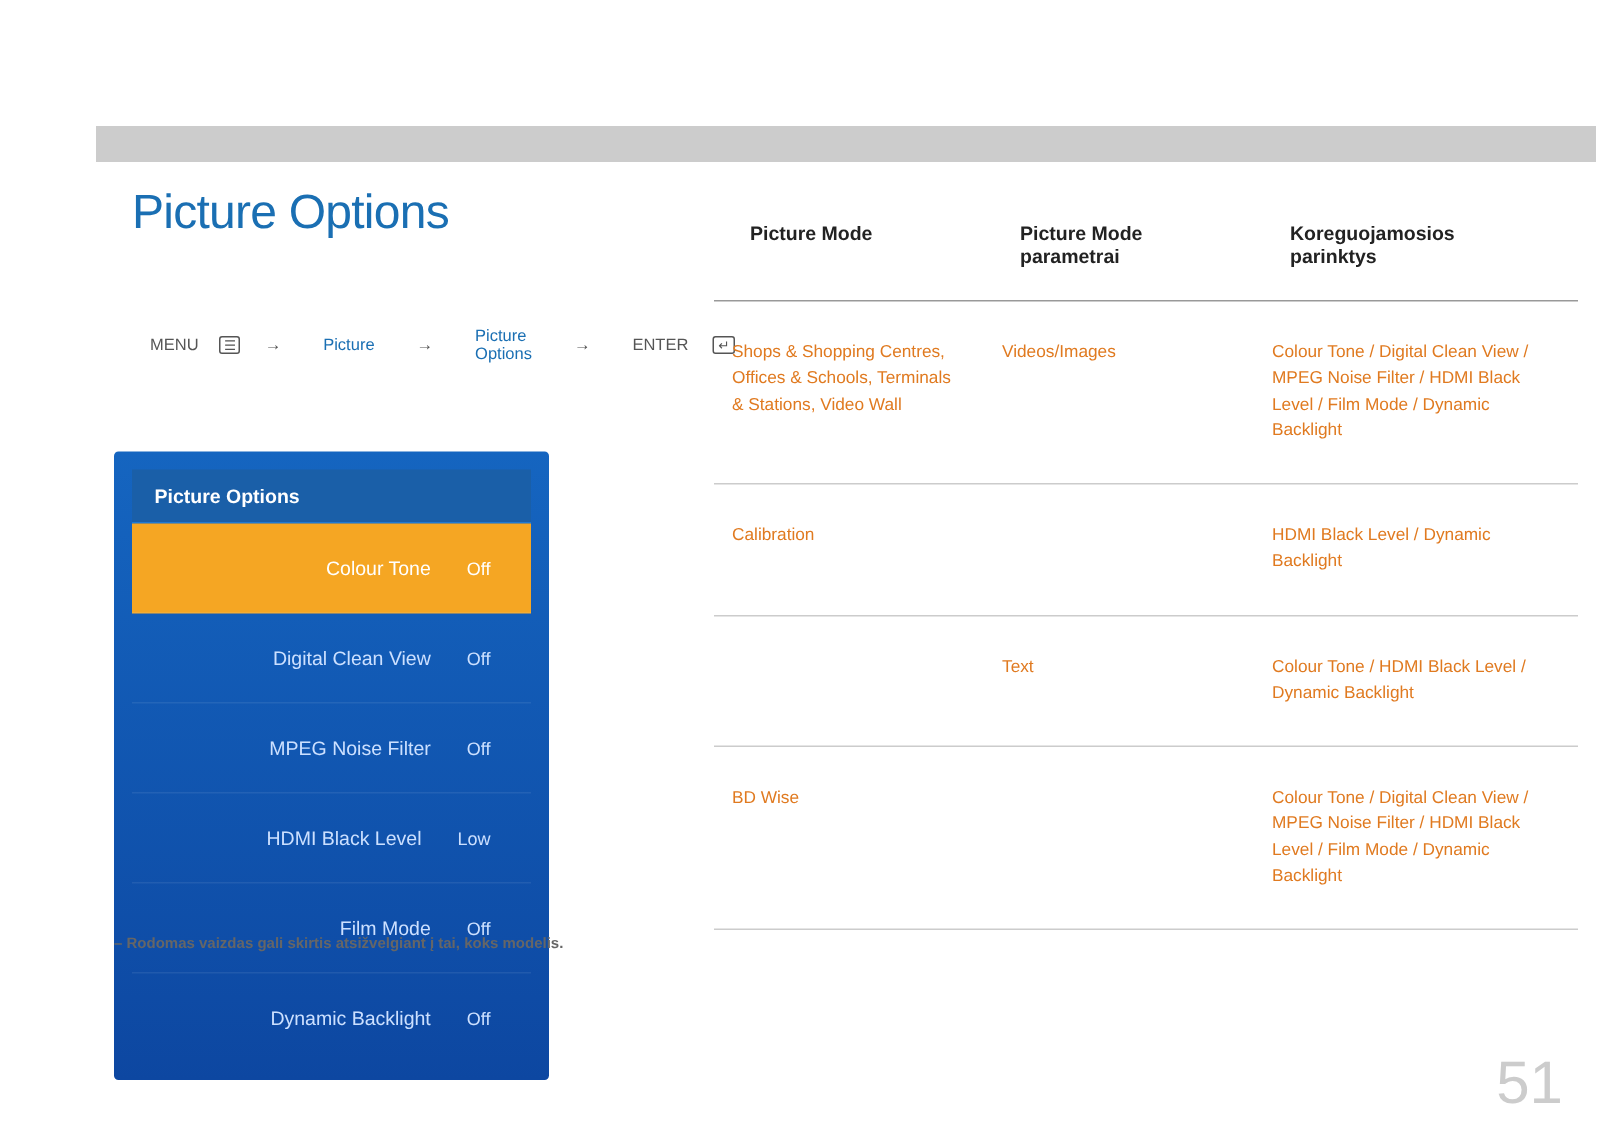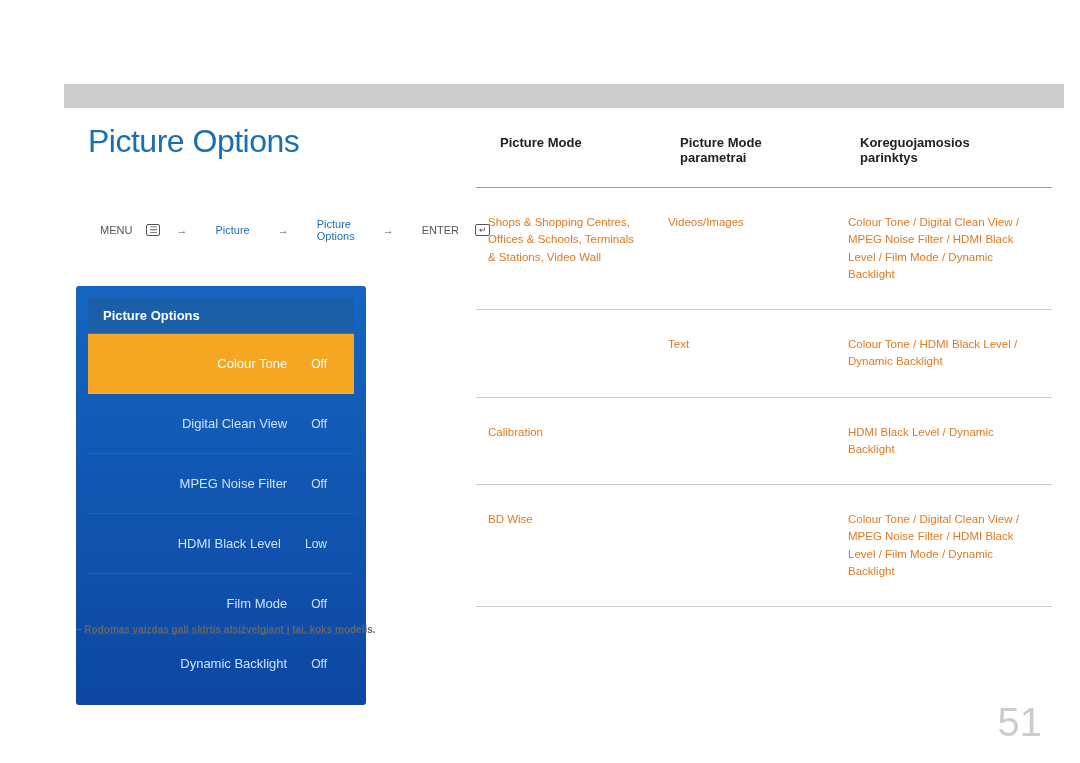--- a/index.html
+++ b/index.html
@@ -41,21 +41,21 @@
       font-size: 32px;
       font-weight: 300;
       color: #1a6fb3;
       margin-bottom: 22px;
       letter-spacing: -0.5px;
     }
 
     .breadcrumb {
       font-size: 11px;
       color: #555;
-      margin-bottom: 20px;
+      margin-bottom: 35px;
       display: flex;
       align-items: center;
       gap: 2px;
     }
 
     .breadcrumb .menu-text { color: #555; }
     .breadcrumb .arrow { color: #555; margin: 0 2px; }
     .breadcrumb .link { color: #1a6fb3; }
     .breadcrumb .enter-icon {
       display: inline-block;
@@ -112,21 +112,21 @@
       bottom: 140px;
       left: 40px;
       font-size: 10px;
       color: #666;
       font-weight: bold;
     }
 
     
     .right-section {
       position: absolute;
-      top: 75px;
+      top: 88px;
       left: 440px;
       right: 40px;
     }
 
     .table-header {
       display: grid;
       grid-template-columns: 180px 180px 1fr;
       padding-bottom: 10px;
       border-bottom: 1px solid #999;
       margin-bottom: 0;
@@ -231,32 +231,32 @@
       <div class="table-header-cell">Koreguojamosios parinktys</div>
     </div>
 
     <div class="table-row">
       <div class="table-cell orange">Shops &amp; Shopping Centres, Offices &amp; Schools, Terminals &amp; Stations, Video Wall</div>
       <div class="table-cell orange">Videos/Images</div>
       <div class="table-cell orange">Colour Tone / Digital Clean View / MPEG Noise Filter / HDMI Black Level / Film Mode / Dynamic Backlight</div>
     </div>
 
     <div class="table-row">
+      <div class="table-cell orange">Calibration</div>
+      <div class="table-cell"></div>
+      <div class="table-cell orange">HDMI Black Level / Dynamic Backlight</div>
+    </div>
+
+    <div class="table-row">
       <div class="table-cell"></div>
       <div class="table-cell orange">Text</div>
       <div class="table-cell orange">Colour Tone / HDMI Black Level / Dynamic Backlight</div>
     </div>
 
     <div class="table-row">
-      <div class="table-cell orange">Calibration</div>
-      <div class="table-cell"></div>
-      <div class="table-cell orange">HDMI Black Level / Dynamic Backlight</div>
-    </div>
-
-    <div class="table-row">
       <div class="table-cell orange">BD Wise</div>
       <div class="table-cell"></div>
       <div class="table-cell orange">Colour Tone / Digital Clean View / MPEG Noise Filter / HDMI Black Level / Film Mode / Dynamic Backlight</div>
     </div>
 
   </div>
 
   <div class="page-number">51</div>
 
 </div>

